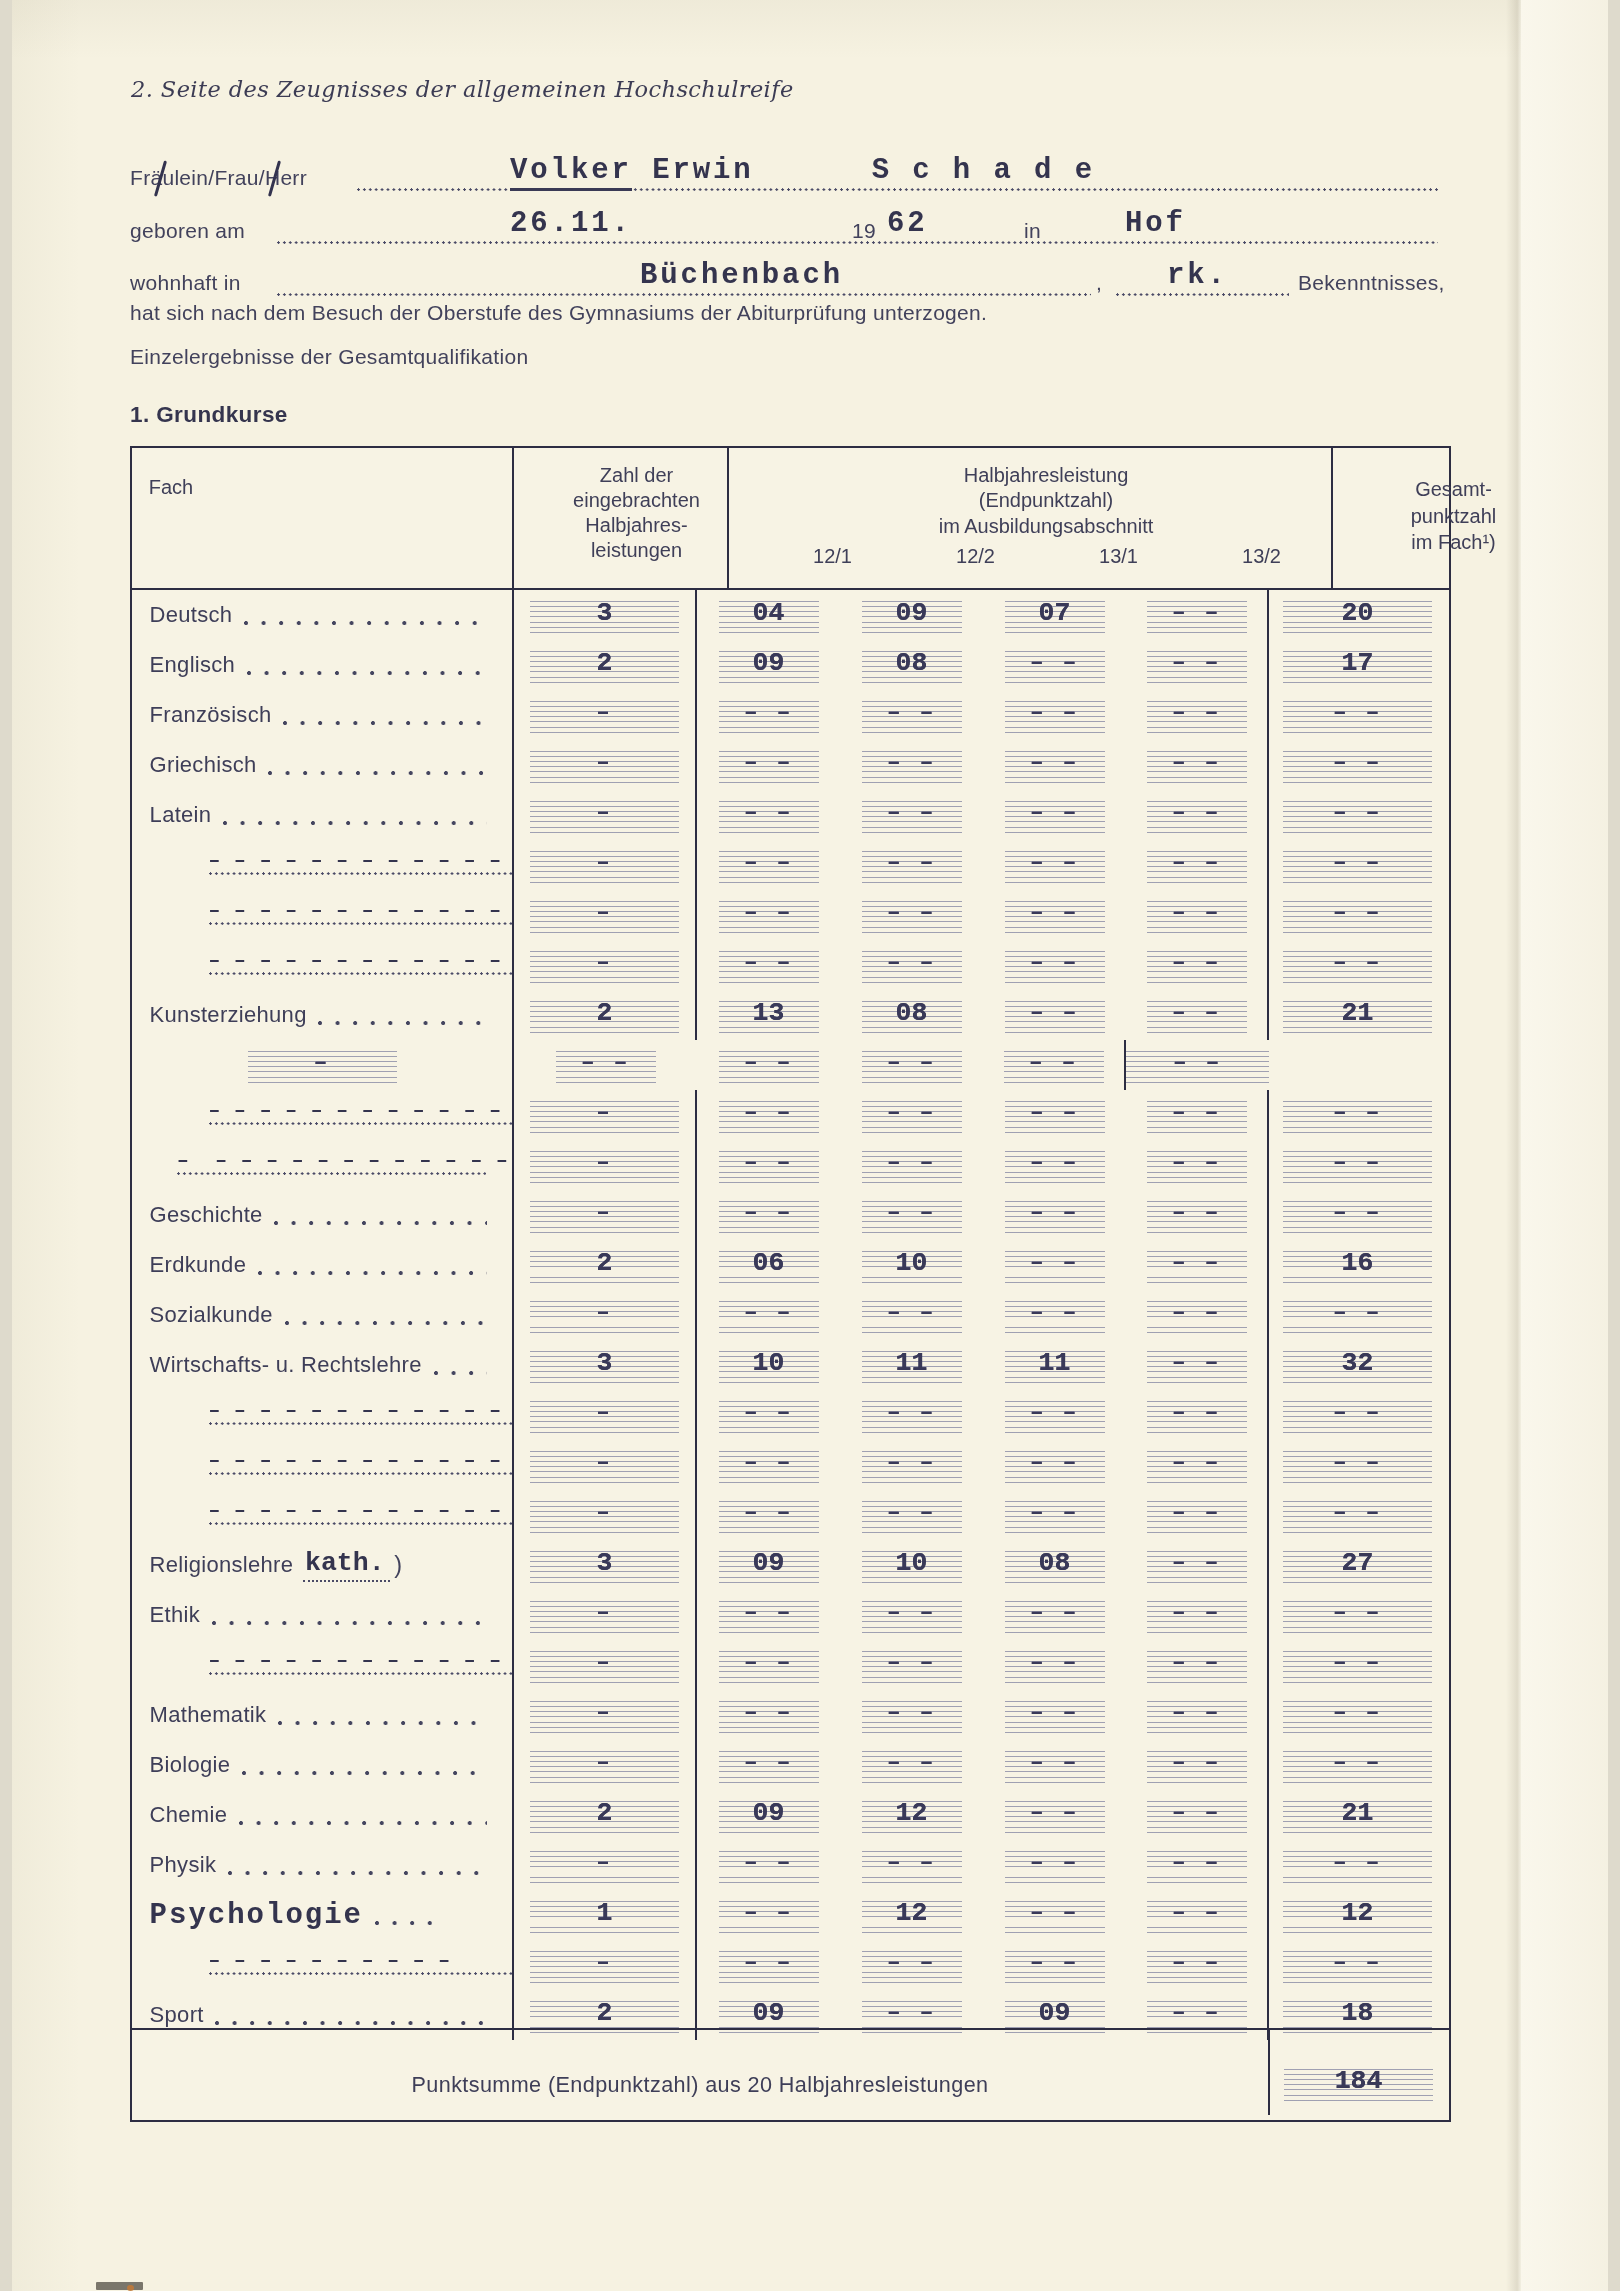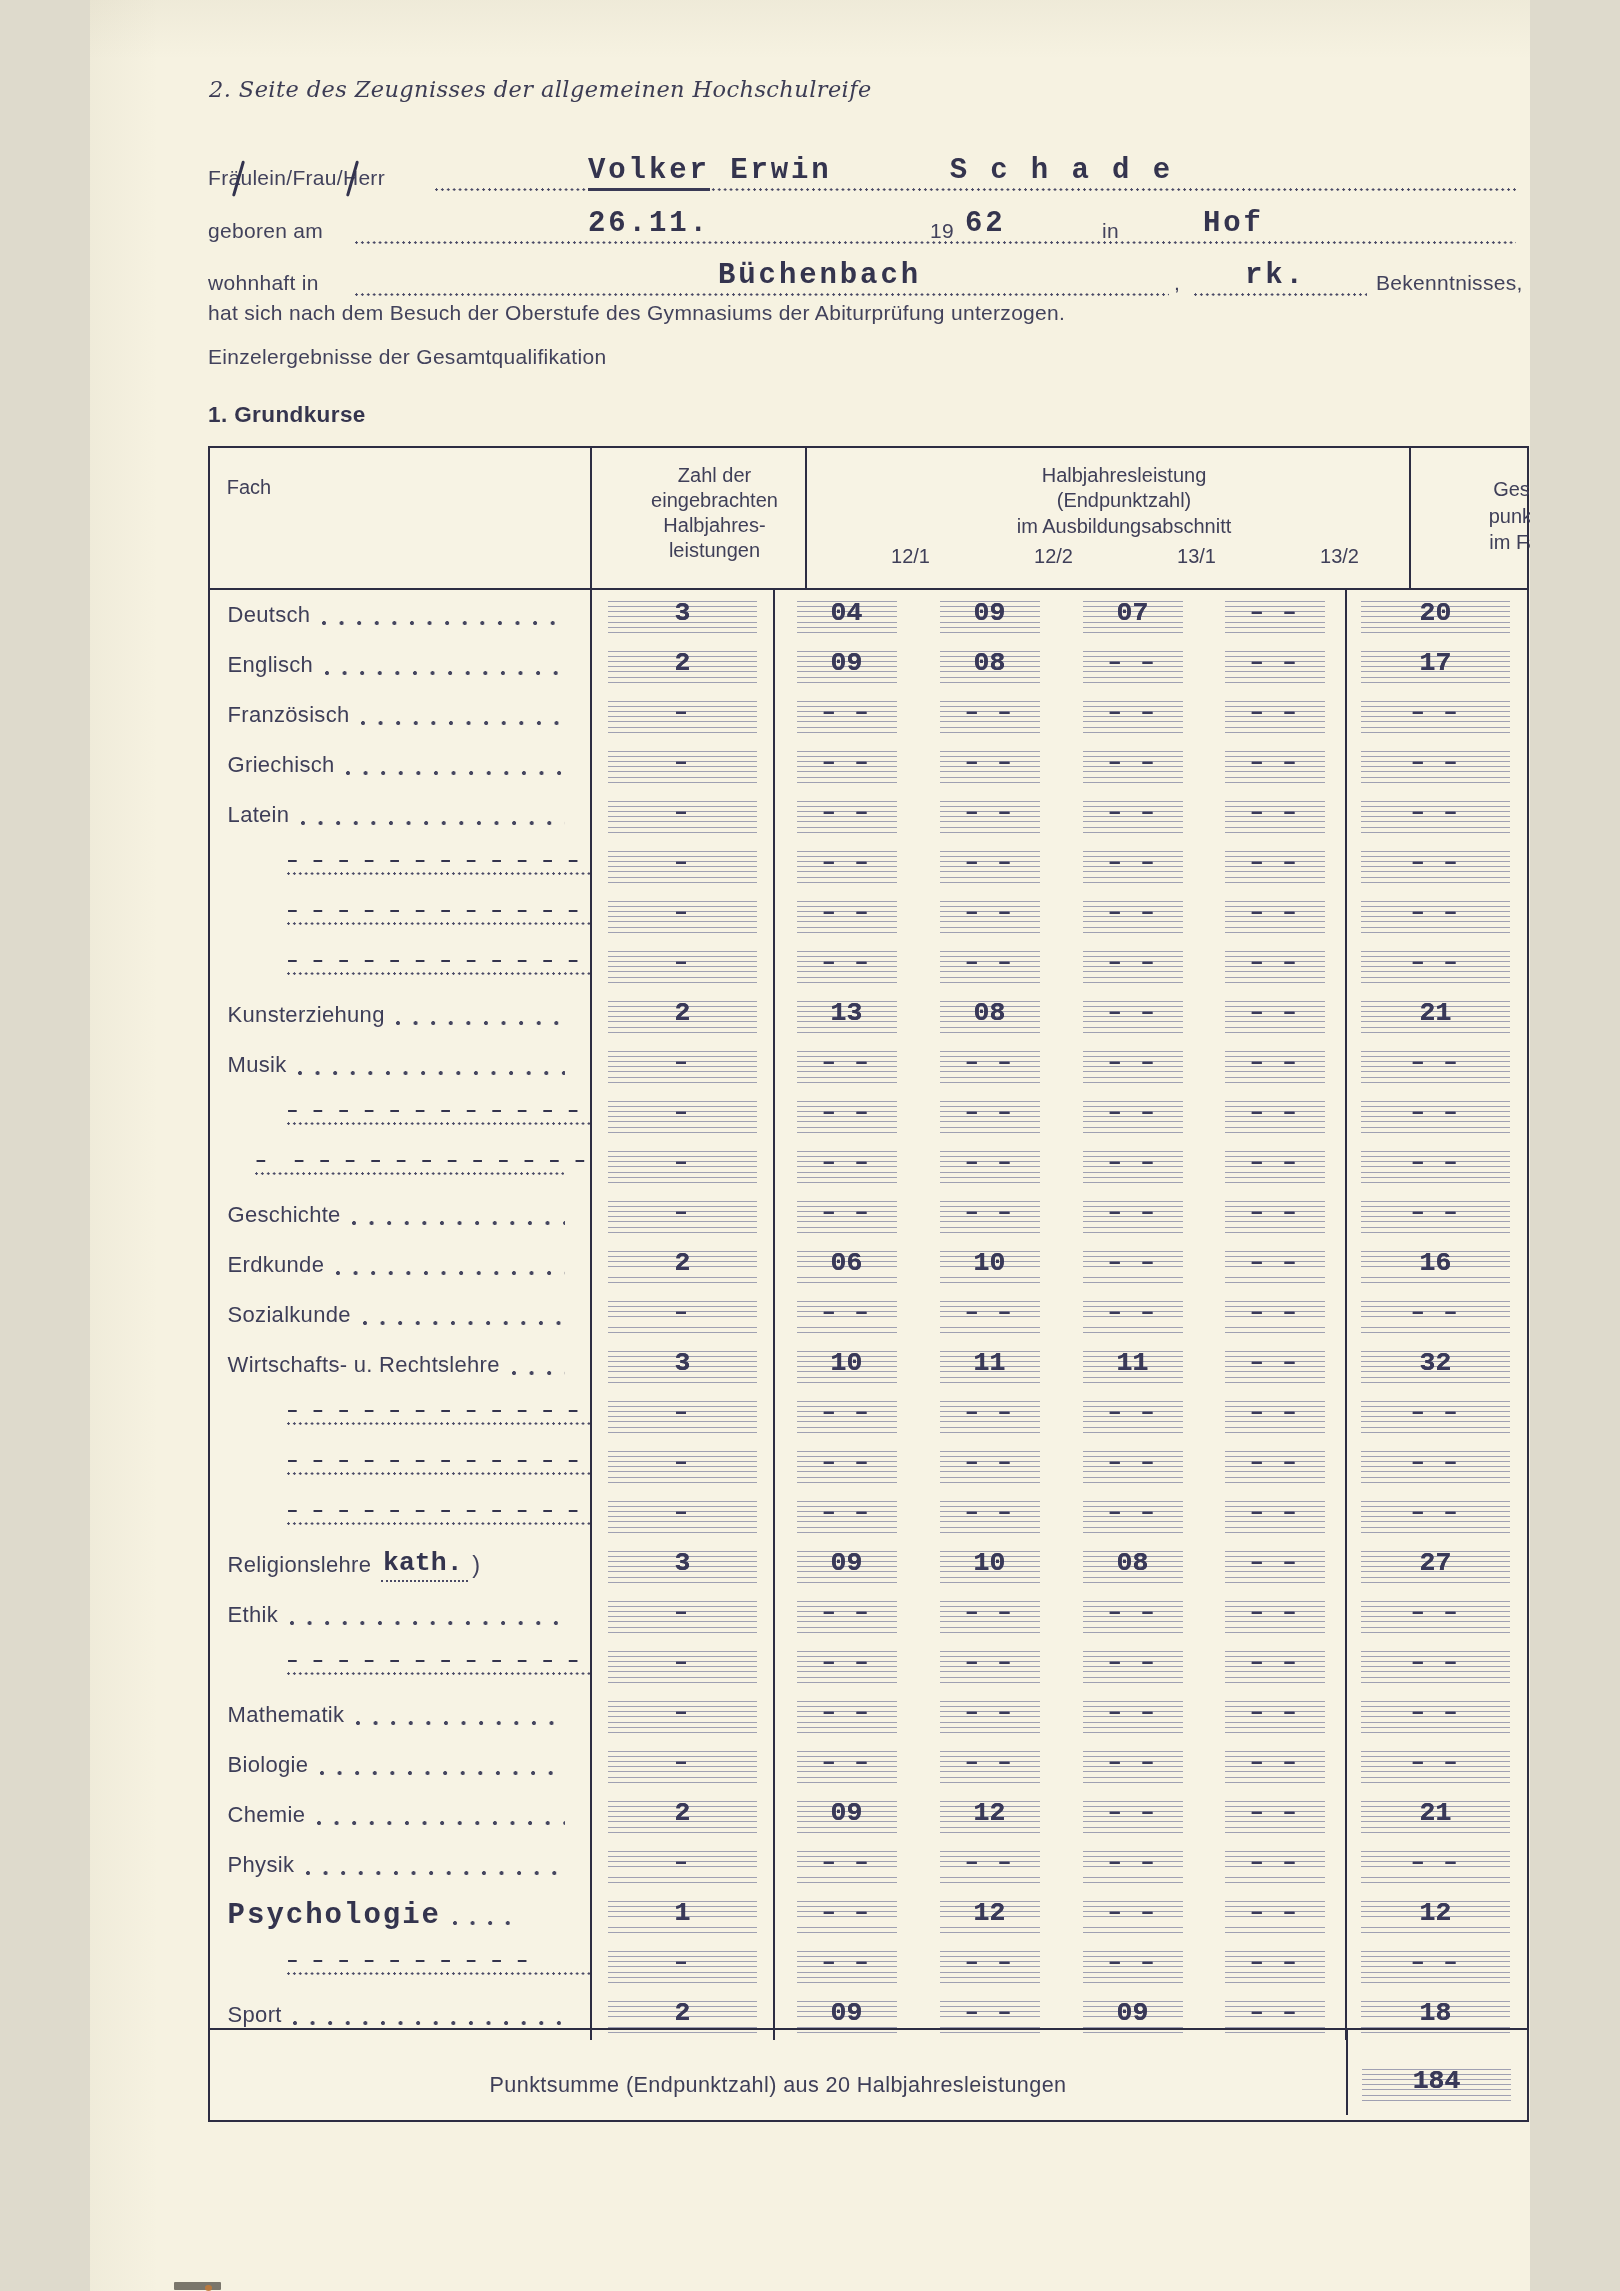--- a/index.html
+++ b/index.html
@@ -4,21 +4,21 @@
 <title>Zeugnis</title>
 <style>
   :root{
     --ink:#42425c;          
     --typed:#34344e;        
     --line:#2d2d42;         
     --paper:#f6f2e1;
   }
   html,body{margin:0;padding:0;background:#dedacc;}
   .page{
-    position:relative;width:1440px;height:2292px;margin:0 auto;
+    position:relative;width:1596px;height:2292px;margin:0 auto;
     background:
       linear-gradient(180deg, rgba(120,110,80,.06) 0, rgba(0,0,0,0) 59px),
       linear-gradient(90deg, rgba(120,110,80,.05) 0, rgba(0,0,0,0) 69px),
       var(--paper);
     font-family:"Liberation Sans","DejaVu Sans",sans-serif;
     color:var(--ink);
     overflow:hidden;
   }
   
   .fold-shadow{position:absolute;top:0;left:1494px;width:15.7px;height:100%;
@@ -494,24 +494,20 @@
               <span class="val dash">– –</span>
             </span>
           </div>
           <div class="tcell c-gesamt">
             <span class="ruled w150">
               <span class="val">21</span>
             </span>
           </div>
         </div>
         <div class="trow">
-          <div class="tcell c-fach">
-            <span class="sub-label">Musik</span>
-            <span class="leader"></span>
-          </div>
           <div class="tcell c-zahl">
             <span class="ruled w150">
               <span class="val dash">–</span>
             </span>
           </div>
           <div class="tcell c-p">
             <span class="ruled w100">
               <span class="val dash">– –</span>
             </span>
           </div>

